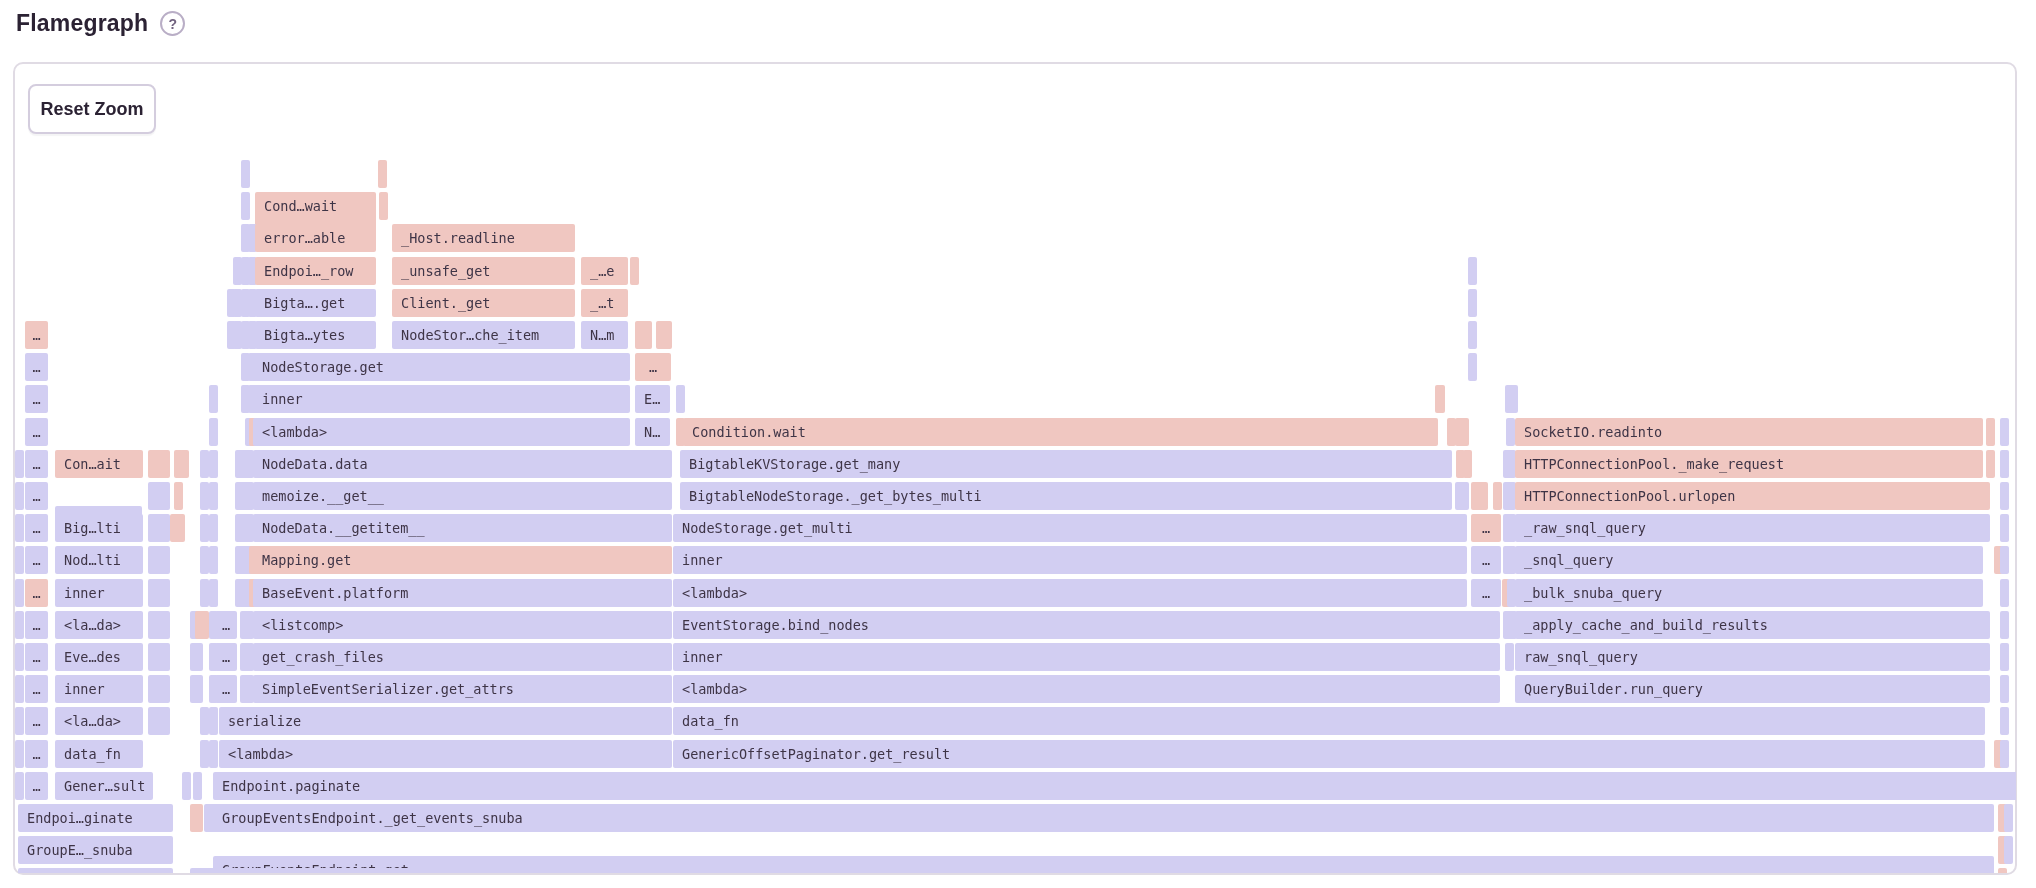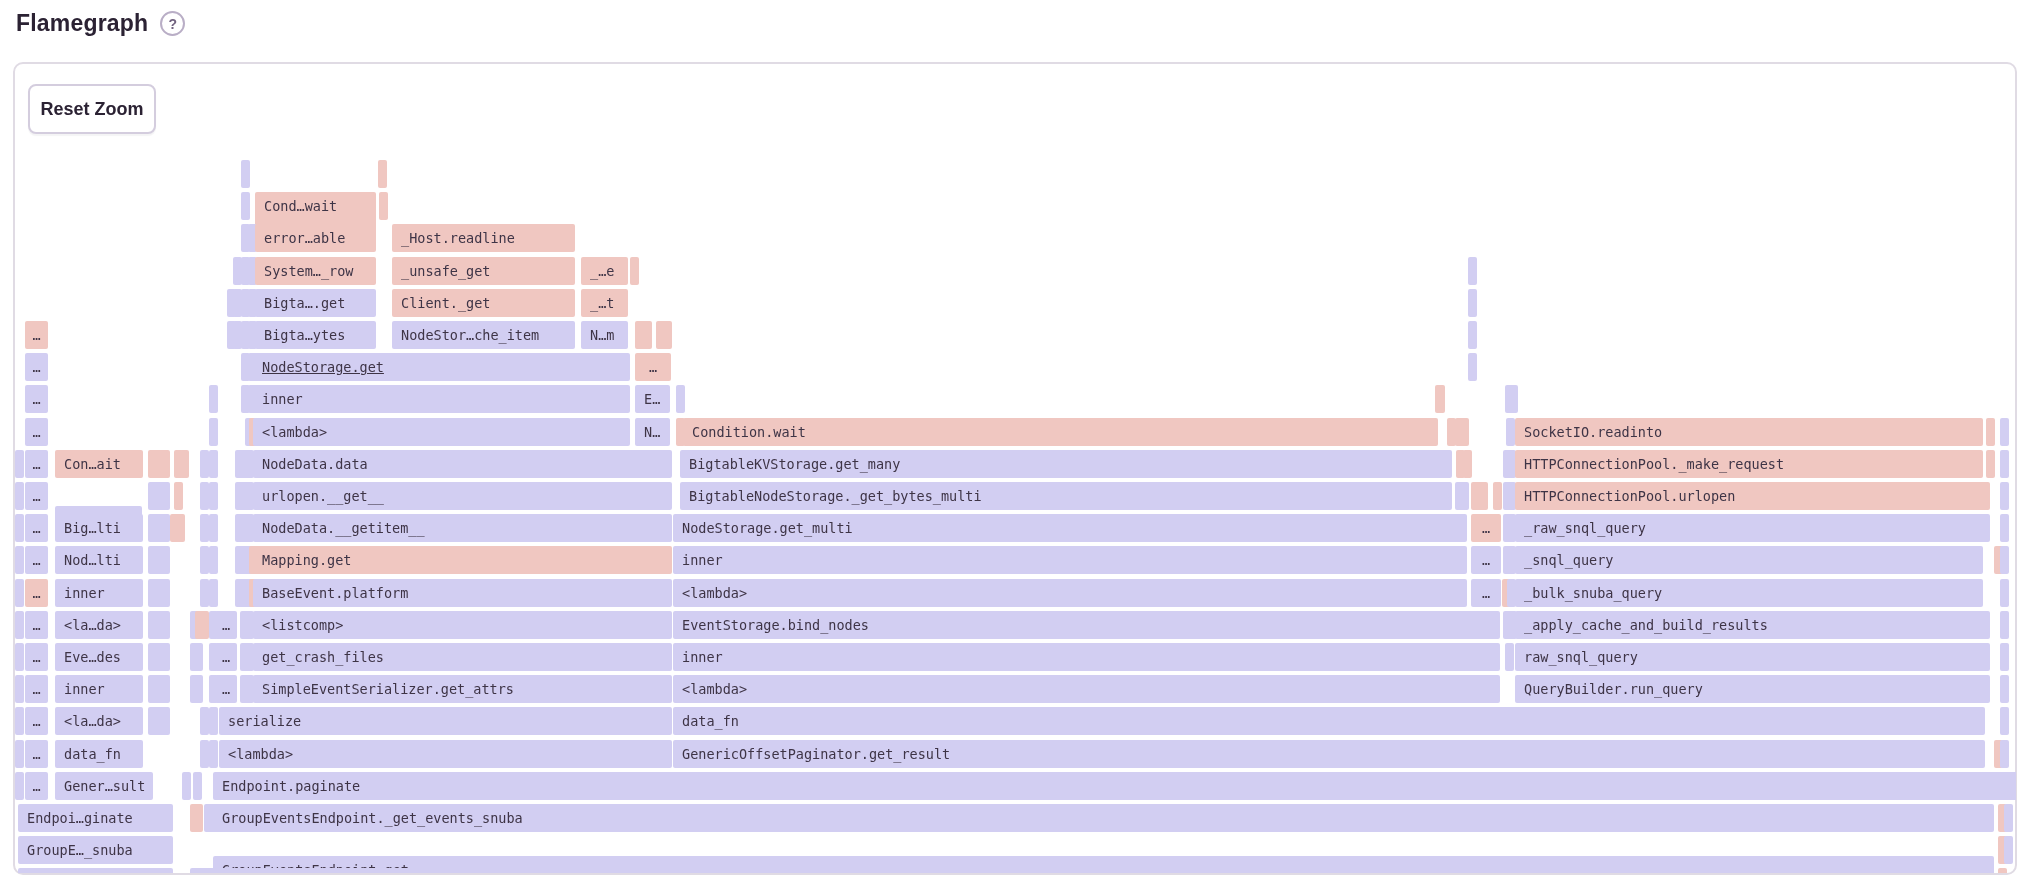--- a/index.html
+++ b/index.html
@@ -58,21 +58,21 @@
       <div class="bar b" style="left: 241px; top: 192px; width: 5px; height: 28px;"></div>
       <div class="bar p" style="left: 255px; top: 192px; width: 121px; height: 38px;">Cond…wait</div>
       <div class="bar p" style="left: 379px; top: 192px; width: 4px; height: 28px;"></div>
       <div class="bar b" style="left: 241px; top: 224px; width: 5px; height: 28px;"></div>
       <div class="bar b" style="left: 248px; top: 224px; width: 4px; height: 28px;"></div>
       <div class="bar p" style="left: 255px; top: 224px; width: 121px; height: 28px;">error…able</div>
       <div class="bar p" style="left: 392px; top: 224px; width: 183px; height: 28px;">_Host.readline</div>
       <div class="bar b" style="left: 233px; top: 257px; width: 4px; height: 28px;"></div>
       <div class="bar b" style="left: 241px; top: 257px; width: 5px; height: 28px;"></div>
       <div class="bar b" style="left: 248px; top: 257px; width: 4px; height: 28px;"></div>
-      <div class="bar p" style="left: 255px; top: 257px; width: 121px; height: 28px;">System…_row</div>
+      <div class="bar p" style="left: 255px; top: 257px; width: 121px; height: 28px;">Endpoi…_row</div>
       <div class="bar p" style="left: 392px; top: 257px; width: 183px; height: 28px;">_unsafe_get</div>
       <div class="bar p" style="left: 581px; top: 257px; width: 47px; height: 28px;">_…e</div>
       <div class="bar p" style="left: 630px; top: 257px; width: 4px; height: 28px;"></div>
       <div class="bar b" style="left: 1468px; top: 257px; width: 4px; height: 28px;"></div>
       <div class="bar b" style="left: 227px; top: 289px; width: 4px; height: 28px;"></div>
       <div class="bar b" style="left: 233px; top: 289px; width: 4px; height: 28px;"></div>
       <div class="bar b" style="left: 241px; top: 289px; width: 5px; height: 28px;"></div>
       <div class="bar b" style="left: 248px; top: 289px; width: 4px; height: 28px;"></div>
       <div class="bar b" style="left: 255px; top: 289px; width: 121px; height: 28px;">Bigta….get</div>
       <div class="bar p" style="left: 392px; top: 289px; width: 183px; height: 28px;">Client._get</div>
@@ -85,21 +85,21 @@
       <div class="bar b" style="left: 248px; top: 321px; width: 4px; height: 28px;"></div>
       <div class="bar b" style="left: 255px; top: 321px; width: 121px; height: 28px;">Bigta…ytes</div>
       <div class="bar b" style="left: 392px; top: 321px; width: 183px; height: 28px;">NodeStor…che_item</div>
       <div class="bar b" style="left: 581px; top: 321px; width: 47px; height: 28px;">N…m</div>
       <div class="bar p" style="left: 635px; top: 321px; width: 17px; height: 28px;"></div>
       <div class="bar p" style="left: 656px; top: 321px; width: 16px; height: 28px;"></div>
       <div class="bar b" style="left: 1468px; top: 321px; width: 4px; height: 28px;"></div>
       <div class="bar b mini" style="left: 25px; top: 353px; width: 23px; height: 28px;">…</div>
       <div class="bar b" style="left: 241px; top: 353px; width: 5px; height: 28px;"></div>
       <div class="bar b" style="left: 248px; top: 353px; width: 4px; height: 28px;"></div>
-      <div class="bar b" style="left: 253px; top: 353px; width: 377px; height: 28px; text-decoration: underline;">NodeStorage.get</div>
+      <div class="bar b" style="left: 253px; top: 353px; width: 377px; height: 28px;">NodeStorage.get</div>
       <div class="bar p mini" style="left: 635px; top: 353px; width: 36px; height: 28px;">…</div>
       <div class="bar b" style="left: 1468px; top: 353px; width: 4px; height: 28px;"></div>
       <div class="bar b mini" style="left: 25px; top: 385px; width: 23px; height: 28px;">…</div>
       <div class="bar b" style="left: 209px; top: 385px; width: 4px; height: 28px;"></div>
       <div class="bar b" style="left: 241px; top: 385px; width: 5px; height: 28px;"></div>
       <div class="bar b" style="left: 248px; top: 385px; width: 4px; height: 28px;"></div>
       <div class="bar b" style="left: 253px; top: 385px; width: 377px; height: 28px;">inner</div>
       <div class="bar b" style="left: 635px; top: 385px; width: 35px; height: 28px;">E…</div>
       <div class="bar b" style="left: 676px; top: 385px; width: 5px; height: 28px;"></div>
       <div class="bar p" style="left: 1435px; top: 385px; width: 10px; height: 28px;"></div>
@@ -143,21 +143,21 @@
       <div class="bar b" style="left: 15px; top: 482px; width: 4px; height: 28px;"></div>
       <div class="bar b mini" style="left: 25px; top: 482px; width: 23px; height: 28px;">…</div>
       <div class="bar b" style="left: 55px; top: 482px; width: 87px; height: 28px; margin-top: 24px;">Big…any</div>
       <div class="bar b" style="left: 148px; top: 482px; width: 22px; height: 28px;"></div>
       <div class="bar p" style="left: 174px; top: 482px; width: 4px; height: 28px;"></div>
       <div class="bar b" style="left: 200px; top: 482px; width: 3px; height: 28px;"></div>
       <div class="bar b" style="left: 209px; top: 482px; width: 4px; height: 28px;"></div>
       <div class="bar b" style="left: 235px; top: 482px; width: 3px; height: 28px;"></div>
       <div class="bar b" style="left: 240px; top: 482px; width: 3px; height: 28px;"></div>
       <div class="bar b" style="left: 245px; top: 482px; width: 3px; height: 28px;"></div>
-      <div class="bar b" style="left: 253px; top: 482px; width: 419px; height: 28px;">urlopen.__get__</div>
+      <div class="bar b" style="left: 253px; top: 482px; width: 419px; height: 28px;">memoize.__get__</div>
       <div class="bar b" style="left: 680px; top: 482px; width: 772px; height: 28px;">BigtableNodeStorage._get_bytes_multi</div>
       <div class="bar b" style="left: 1455px; top: 482px; width: 4px; height: 28px;"></div>
       <div class="bar b" style="left: 1460px; top: 482px; width: 4px; height: 28px;"></div>
       <div class="bar p" style="left: 1471px; top: 482px; width: 17px; height: 28px;"></div>
       <div class="bar p" style="left: 1493px; top: 482px; width: 5px; height: 28px;"></div>
       <div class="bar b" style="left: 1503px; top: 482px; width: 3px; height: 28px;"></div>
       <div class="bar b" style="left: 1507px; top: 482px; width: 3px; height: 28px;"></div>
       <div class="bar p" style="left: 1515px; top: 482px; width: 475px; height: 28px;">HTTPConnectionPool.urlopen</div>
       <div class="bar b" style="left: 2000px; top: 482px; width: 5px; height: 28px;"></div>
       <div class="bar b" style="left: 15px; top: 514px; width: 4px; height: 28px;"></div>

